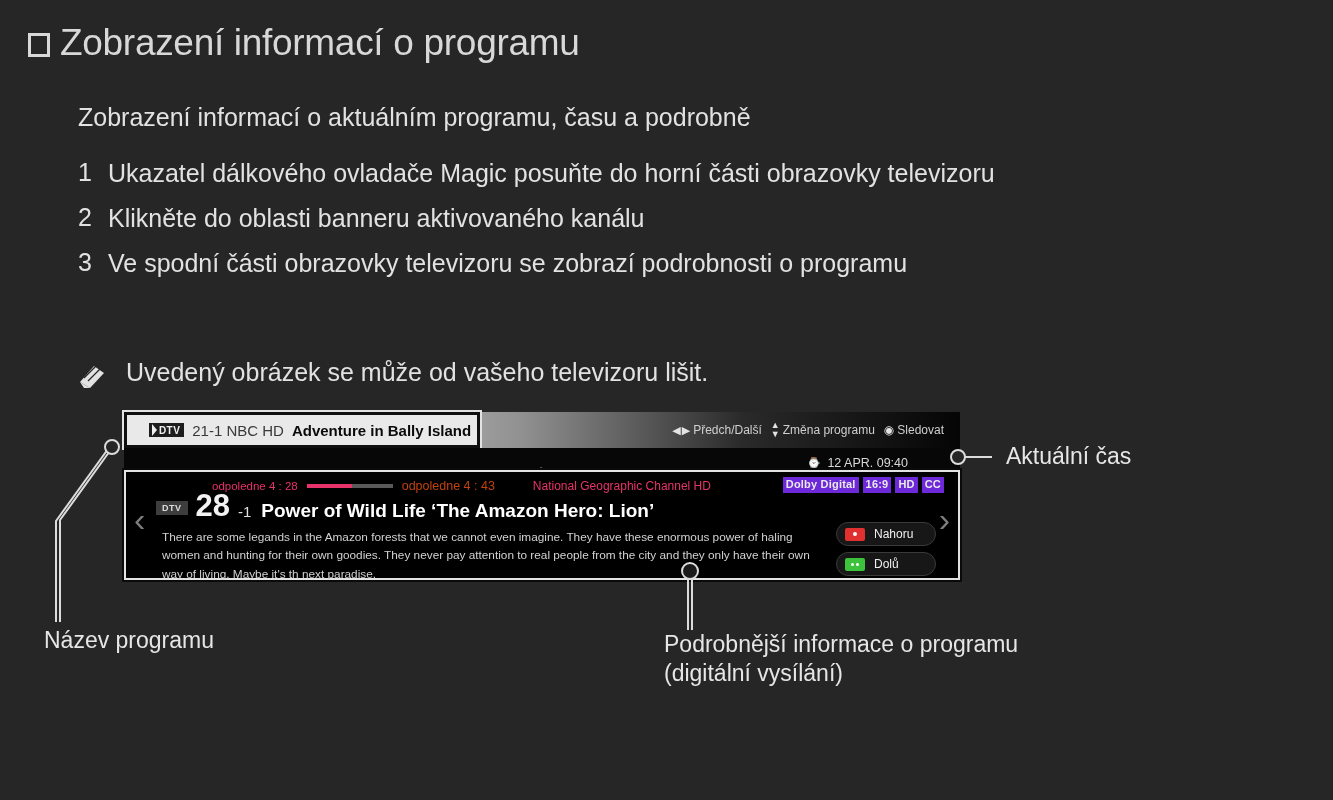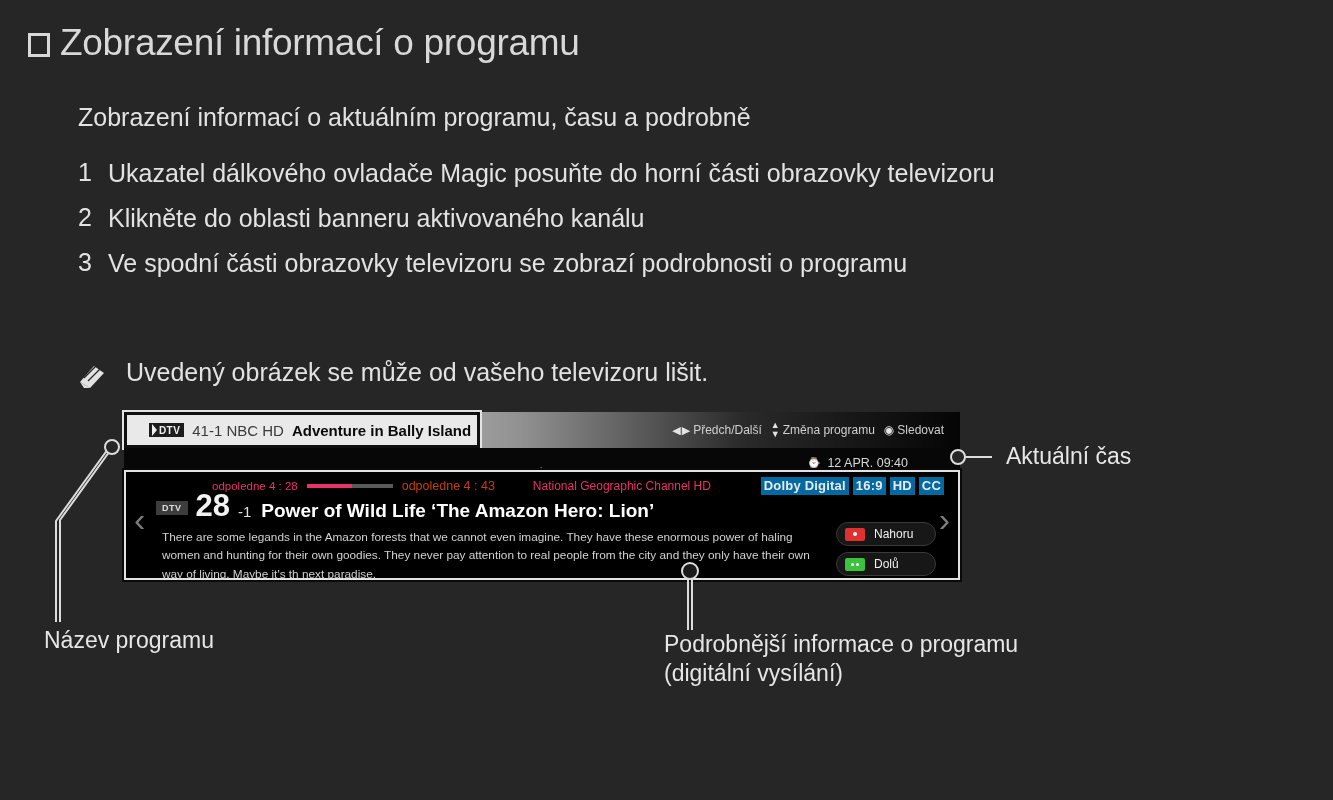--- a/index.html
+++ b/index.html
@@ -106,21 +106,21 @@
   .chev-r { right: 8px; }
 
   .d-row1 { position: absolute; left: 30px; top: 4px; right: 16px; height: 20px; display: flex; align-items: center; }
   .t-start { color: #e8326a; font-size: 11.5px; margin-left: 56px; white-space: nowrap; }
   .pbar { width: 86px; height: 4px; background: #595959; margin: 0 9px; position: relative; }
   .pbar-fill { position: absolute; left: 0; top: 0; height: 4px; width: 46px; background: #e8326a; }
   .t-end { color: #c2410c; font-size: 12.5px; white-space: nowrap; }
   .ch-name { color: #e8326a; font-size: 12px; margin-left: 38px; white-space: nowrap; }
   .badges { position: absolute; right: 14px; top: 5px; display: flex; gap: 4px; }
   .badge {
-    background: #0369a1; color: #eaeaea; font-size: 13px; font-weight: bold;
+    background: #6d28d9; color: #eaeaea; font-size: 11px; font-weight: bold;
     padding: 1px 3px; line-height: 1.25; letter-spacing: 0.2px; white-space: nowrap;
   }
 
   .d-row2 { position: absolute; left: 30px; top: 18px; display: flex; align-items: flex-end; gap: 8px; }
   .dtv-chip { background: #3d3d3d; color: #dcdcdc; font-size: 9px; font-weight: bold;
               padding: 2px 6px; letter-spacing: 0.5px; margin-bottom: 6px; }
   .ch-num { color: #f2f2f2; font-size: 31px; font-weight: 700; line-height: 1; }
   .ch-sub { color: #e0e0e0; font-size: 15px; line-height: 1; margin-bottom: 2px; }
   .prog-title { color: #ffffff; font-size: 19px; font-weight: bold; line-height: 1; margin-left: 2px; margin-bottom: 1px; white-space: nowrap; }
 
@@ -184,21 +184,21 @@
   </div>
 
   <div id="tvmock">
 
     <div class="banner-row">
       <div class="banner-highlight">
         <span class="dtv-chip-dark">
           <span class="slant"></span>
             <span>DTV</span>
         </span>
-        <span class="banner-ch">41-1 NBC HD</span>
+        <span class="banner-ch">21-1 NBC HD</span>
         <span class="banner-name">Adventure in Bally Island</span>
       </div>
       <div class="banner-hints">
         <span class="hint">
           <span class="glyph">◀ ▶</span>
           <span>Předch/Další</span>
         </span>
         <span class="hint">
           <span class="glyph ud">
               <span>▲</span>

